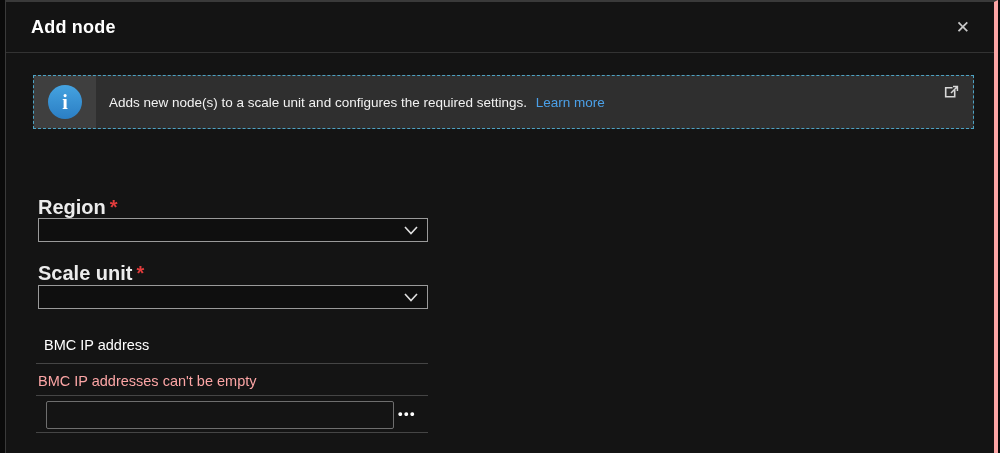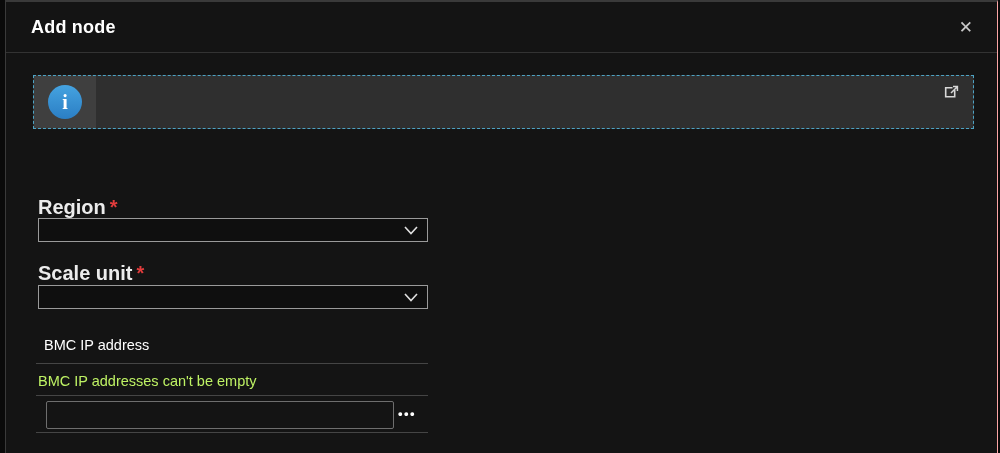--- a/index.html
+++ b/index.html
@@ -8,21 +8,21 @@
     position:relative;width:1000px;height:453px;overflow:hidden;
     background:#0a0a0a;
     font-family:"Liberation Sans","DejaVu Sans",sans-serif;
     color:#ececec;
   }
   .dialog{
     position:absolute;left:5px;top:0;right:2px;bottom:0;
     background:#141414;
     border-top:2px solid #3a3a3a;
     border-left:1px solid #3a3a3a;
-    border-right:1px solid #fca5a5;
+    border-right:4px solid #fca5a5;
   }
   
   .header{
     position:absolute;left:0;right:0;top:0;height:51px;
     border-bottom:1px solid #333333;
     display:flex;align-items:center;justify-content:space-between;
     padding:0 18px 0 25px;
   }
   .title{font-size:18px;font-weight:700;color:#ffffff;letter-spacing:0.2px;}
   .close-btn{
@@ -67,21 +67,21 @@
     padding-right:9px;cursor:pointer;
   }
   .combo-value{flex:1;font-size:13px;color:#ececec;padding-left:8px;}
   .section-title{
     position:absolute;left:38px;font-size:14.5px;font-weight:400;color:#ffffff;
   }
   .divider{
     position:absolute;left:30px;width:392px;height:1px;background:#454545;
   }
   .validation-msg{
-    position:absolute;left:32px;font-size:14.5px;color:#bef264;
+    position:absolute;left:32px;font-size:14.5px;color:#fca5a5;
   }
   .ip-input{
     position:absolute;left:40px;top:399px;width:348px;height:28px;
     background:#141414;border:1px solid #6e6e6e;border-radius:2px;
     color:#ececec;font-size:13px;padding:0 8px;outline:none;
     font-family:inherit;
   }
   .more-btn{
     position:absolute;left:388px;top:400px;background:none;border:none;
     color:#ffffff;font-size:13px;letter-spacing:1.5px;cursor:pointer;
@@ -97,20 +97,26 @@
     <div class="header">
       <span class="title">Add node</span>
       <button class="close-btn">
         <span>✕</span>
       </button>
     </div>
 
     <div class="banner">
       <div class="banner-icon-cell">
         <div class="info-circle">i</div>
+      </div>
+      <div class="banner-text">
+        <span>
+          <span>Adds new node(s) to a scale unit and configures the required settings.</span>
+          <a>Learn more</a>
+        </span>
       </div>
       <button class="popout-btn">
         <svg width="16" height="16" viewBox="0 0 16 16">
           <path d="M2.5 4.5 h6 v-1.6 h-7.6 v10.6 h10.6 v-7.6 h-1.6 v6 h-7.4 z" fill="#d8d8d8"></path>
           <path d="M7 9 L13 3 M9 2.6 h4.4 v4.4" stroke="#d8d8d8" stroke-width="1.5" fill="none"></path>
         </svg>
       </button>
     </div>
 
     <div class="field-label" style="top:194px;">

